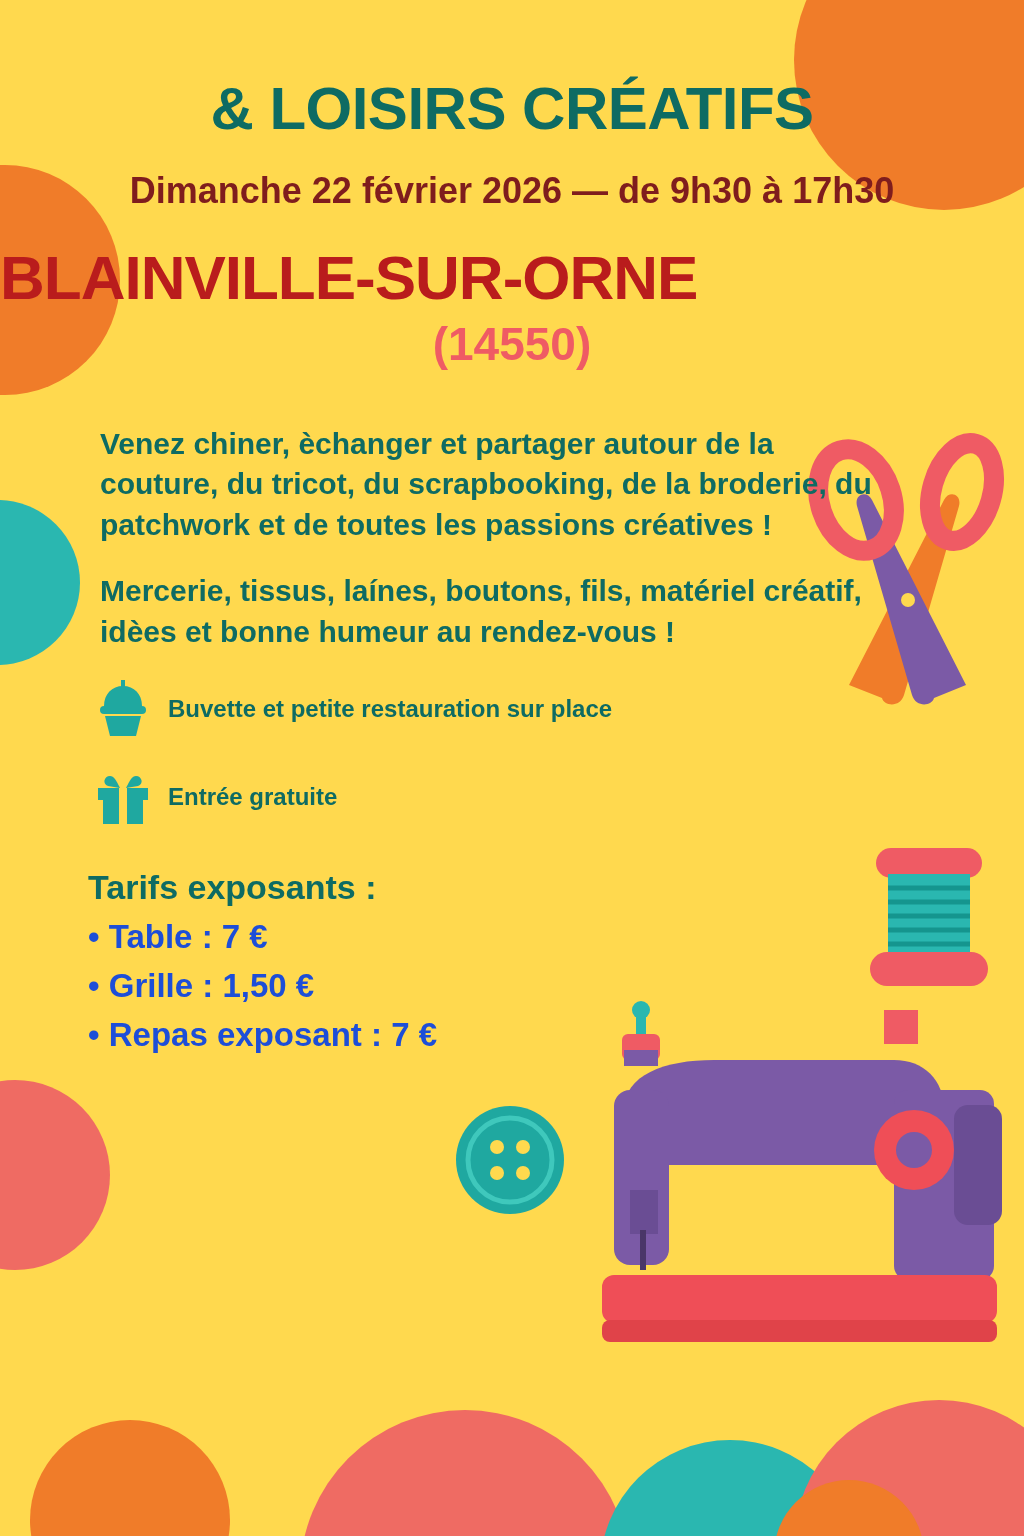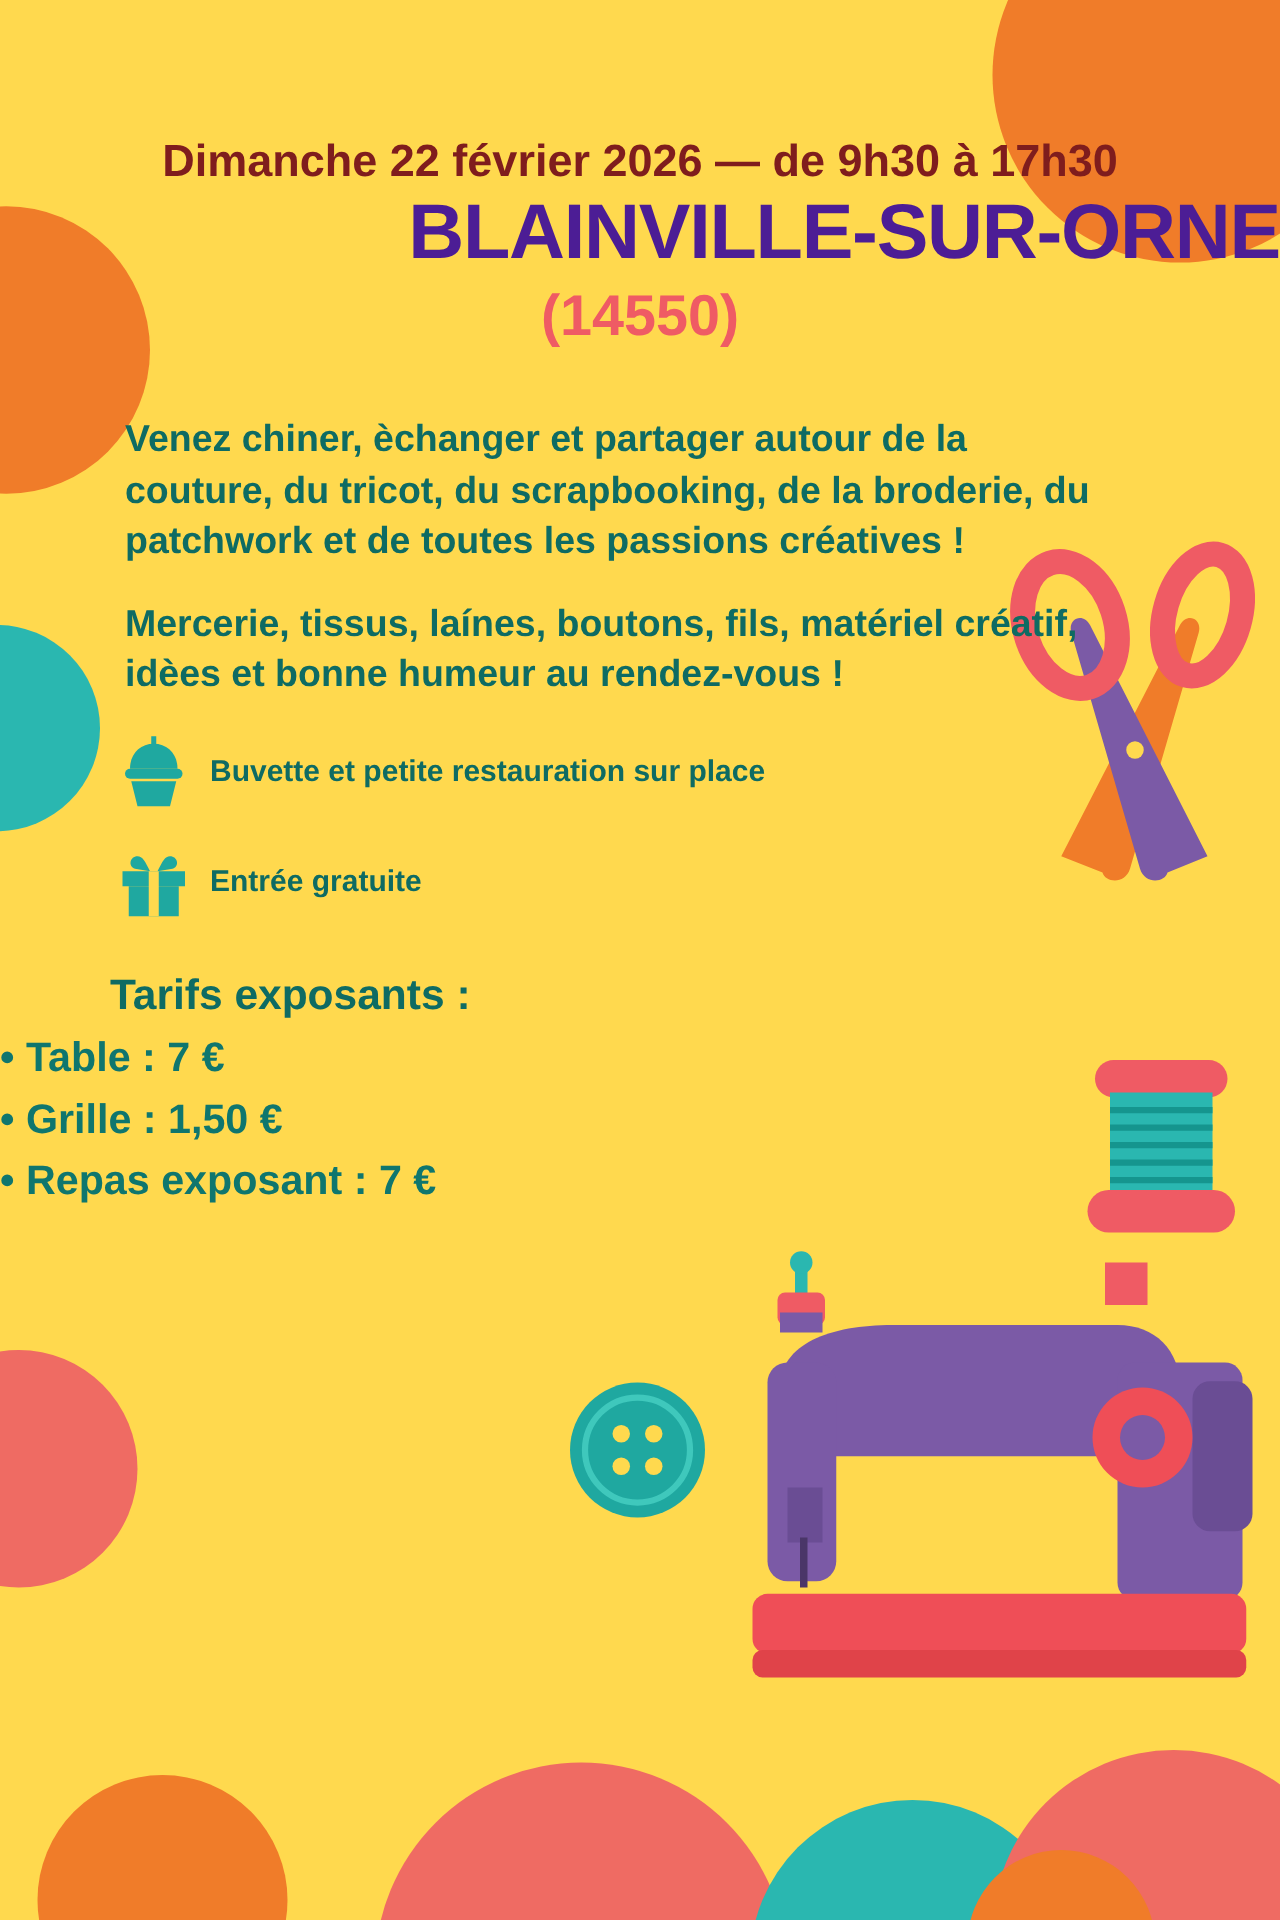--- a/index.html
+++ b/index.html
@@ -88,24 +88,25 @@
   .title .line2 { display: block; }
 
   .date {
     text-align: center;
     color: #7f1d1d;
     font-weight: bold;
     font-size: 36px;
     margin-top: 30px;
   }
   .city {
-    text-align: right;
-    color: #4c1d95;
+    text-align: left;
+    color: #b91c1c;
     font-weight: bold;
     font-size: 62px;
+    margin-top: 30px;
     letter-spacing: -1px;
   }
   .zip {
     text-align: center;
     color: #EF5B64;
     font-weight: bold;
     font-size: 46px;
     margin-top: 4px;
   }
 
@@ -139,23 +140,24 @@
   }
 
   .tarifs-title {
     color: #0E6B63;
     font-weight: bold;
     font-size: 34px;
     padding-left: 88px;
     margin-top: 40px;
   }
   .tarif-item {
-    color: #0f766e;
+    color: #1d4ed8;
     font-weight: bold;
     font-size: 33px;
+    padding-left: 88px;
     margin-top: 11px;
   }
   .contact {
     color: #0E6B63;
     font-weight: bold;
     font-size: 33px;
     padding-left: 88px;
     margin-top: 34px;
     line-height: 1.3;
   }
@@ -264,20 +266,21 @@
     <rect x="36" y="200" width="28" height="44" fill="#6A4D94"></rect>
     <rect x="46" y="240" width="6" height="40" fill="#4A3668"></rect>
 
     <rect x="8" y="285" width="395" height="48" rx="12" fill="#EF4E57"></rect>
     <rect x="8" y="330" width="395" height="22" rx="8" fill="#E04349"></rect>
   </svg>
 
   <div class="content">
 
     <div class="title">
+      <span class="line2">&amp; LOISIRS CRÉATIFS</span>
     </div>
 
     <div class="date">Dimanche 22 février 2026 — de 9h30 à 17h30</div>
 
     <div class="city">BLAINVILLE-SUR-ORNE</div>
     <div class="zip">(14550)</div>
 
     <p class="para p1">Venez chiner, èchanger et partager autour de la couture, du tricot, du scrapbooking, de la broderie, du patchwork et de toutes les passions créatives !</p>
     <p class="para p2">Mercerie, tissus, laínes, boutons, fils, matériel créatif, idèes et bonne humeur au rendez-vous !</p>
 

